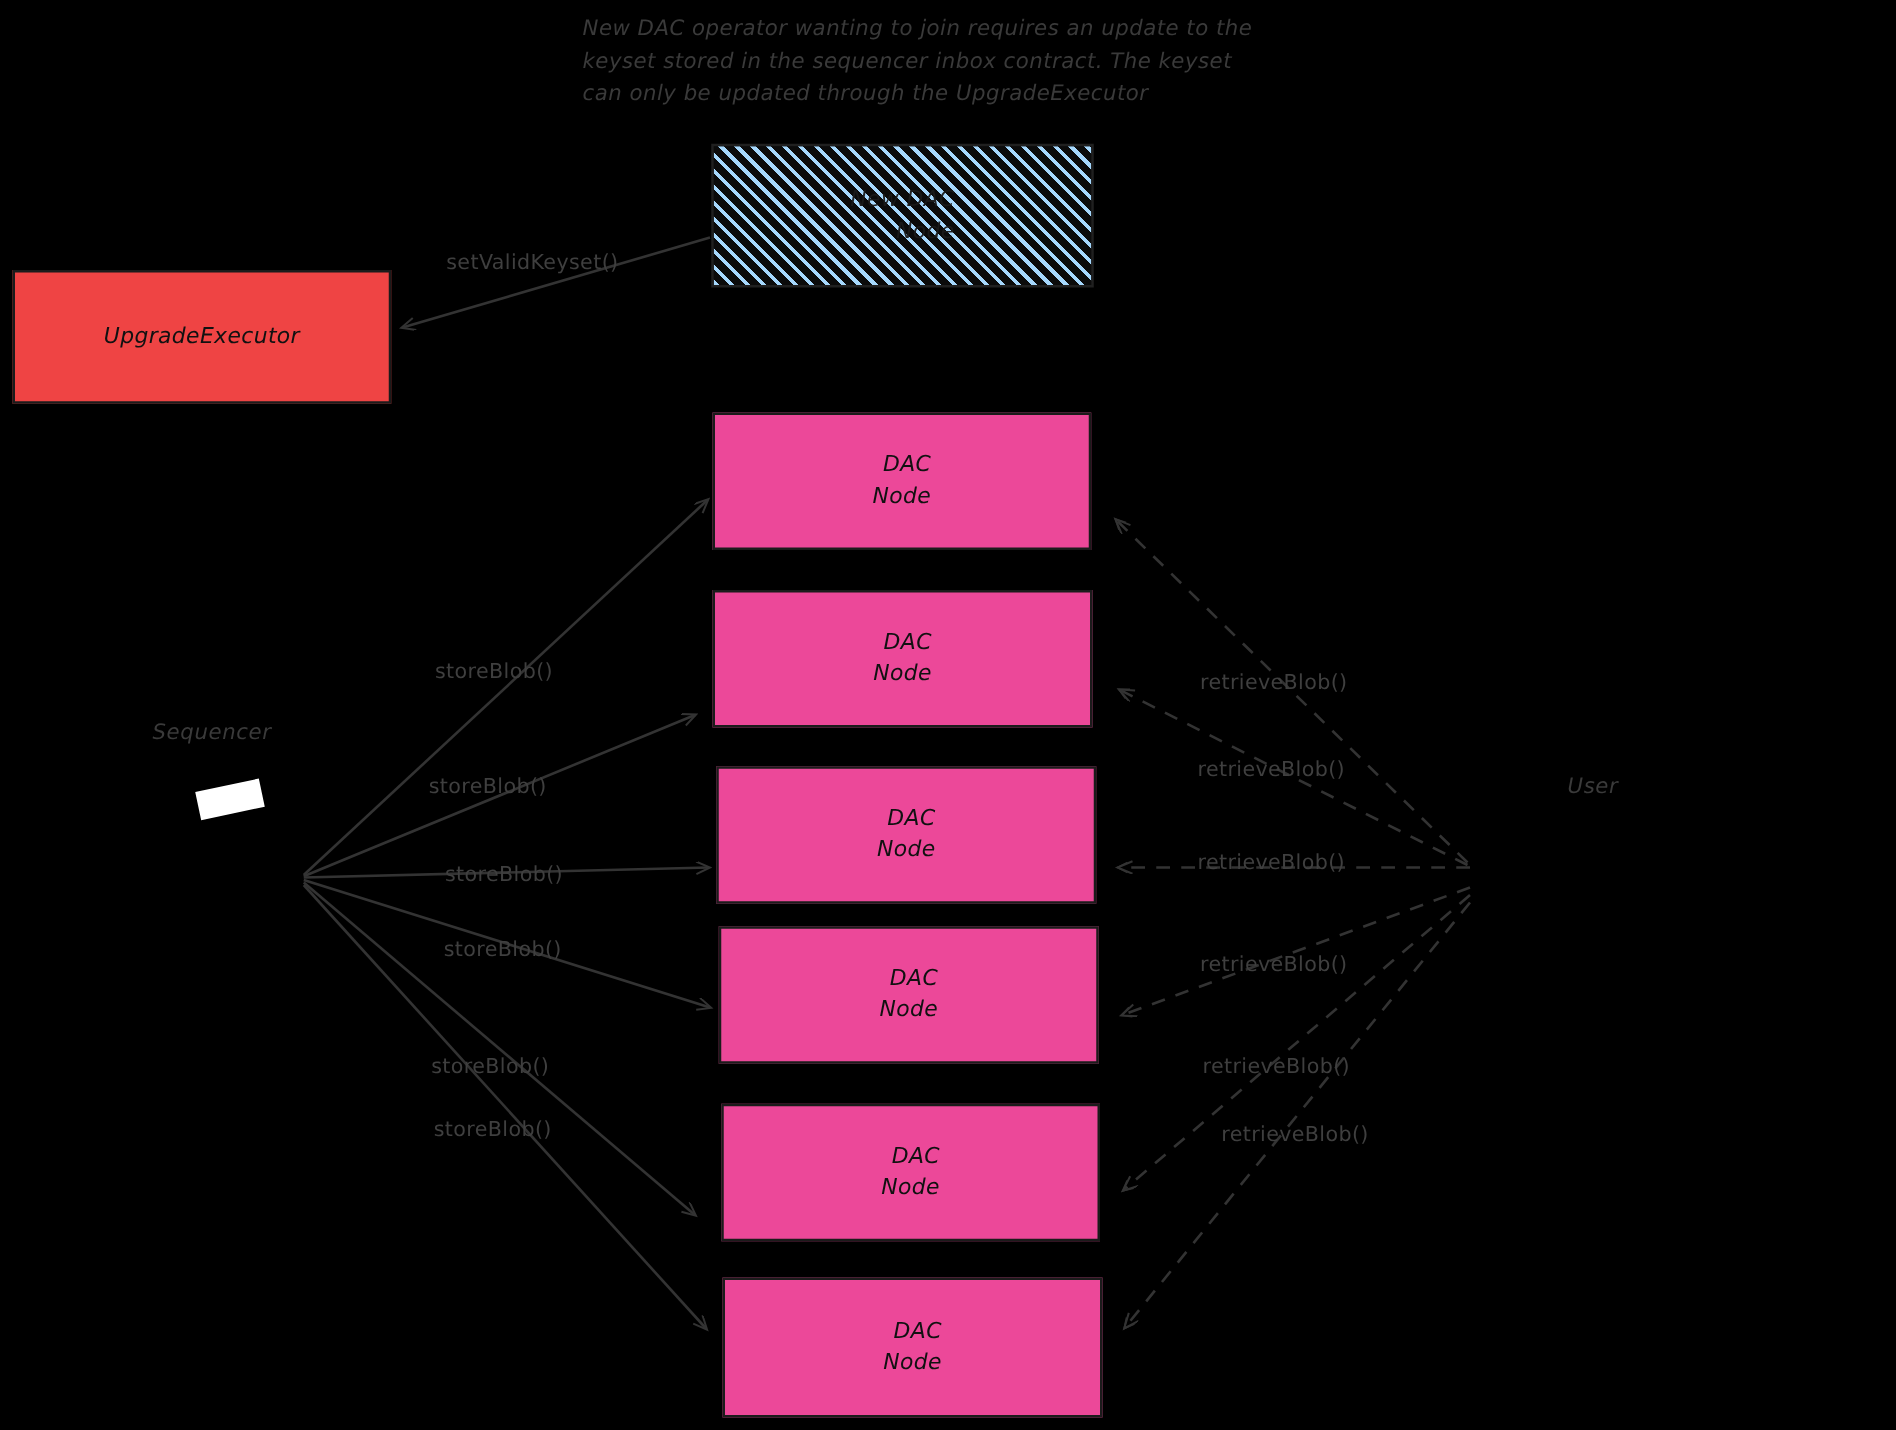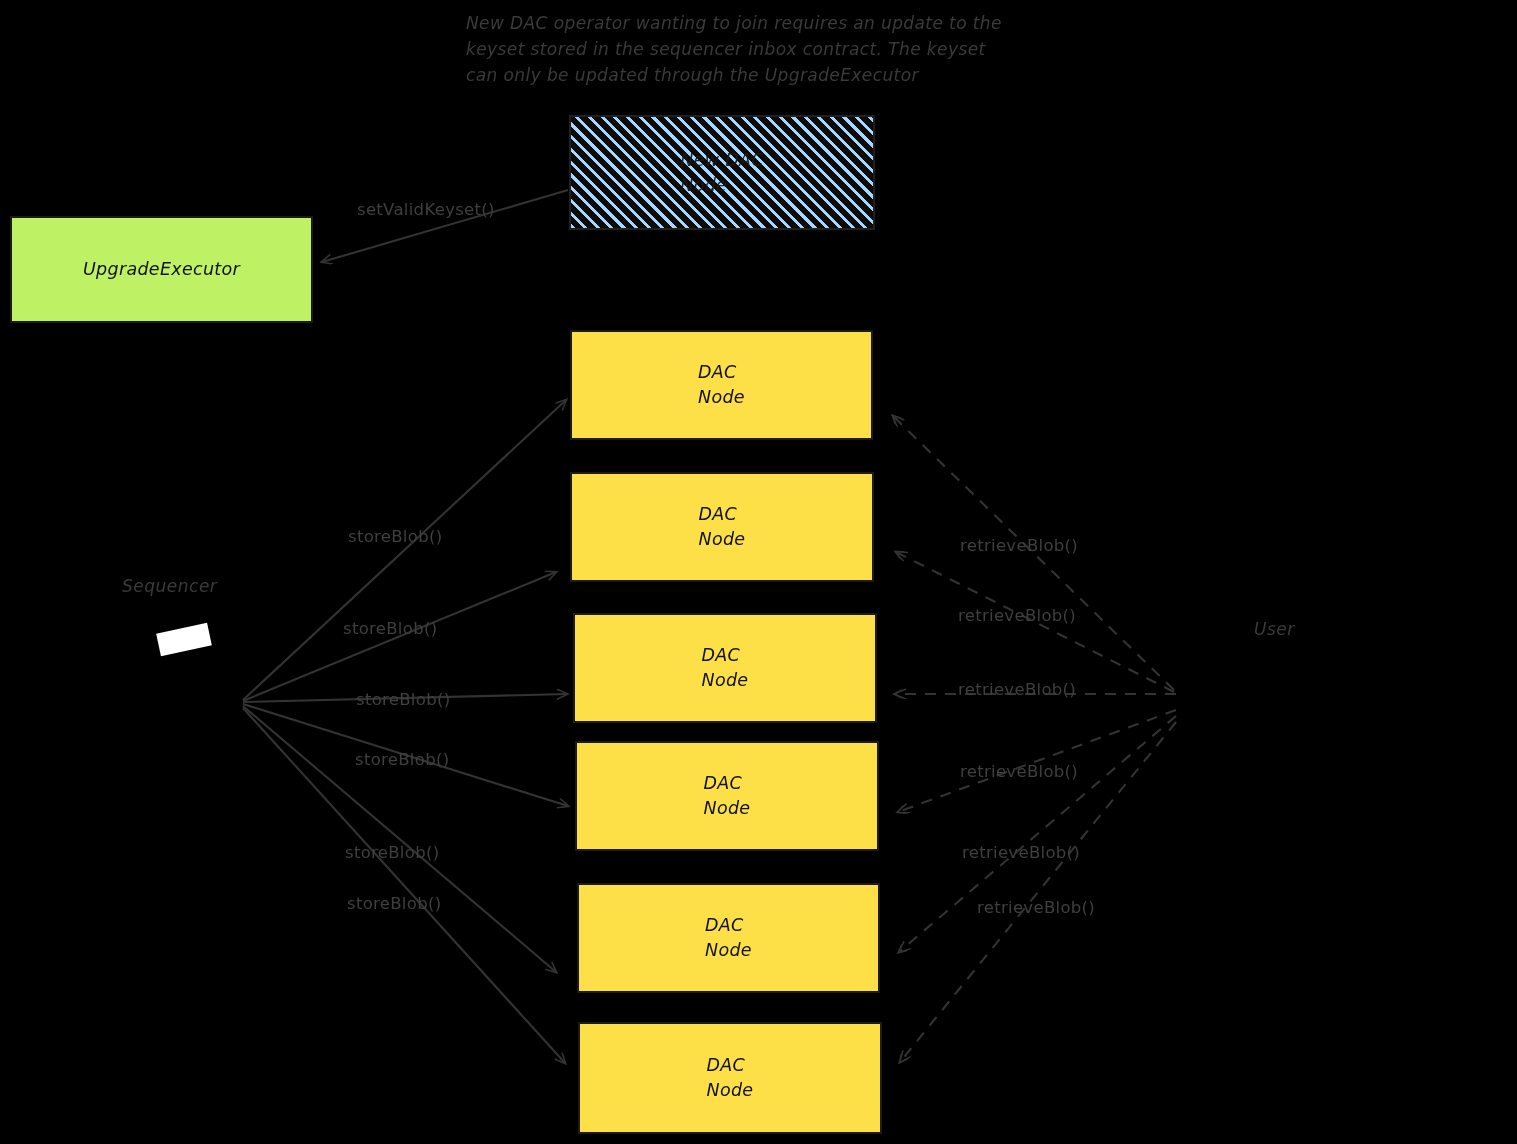--- a/index.html
+++ b/index.html
@@ -46,36 +46,36 @@
   }
 
   
   .box {
     position: absolute;
     box-sizing: border-box;
     border: 2px solid #1b1b1b;
     display: flex;
     align-items: center;
     justify-content: center;
-    text-align: left;
+    text-align: right;
   }
   .box-text {
     font-family: "DejaVu Sans", sans-serif;
     font-size: 17.5px;
     line-height: 25px;
     color: #111111;
     white-space: pre-line;
     font-style: italic;
     letter-spacing: 0.3px;
   }
   .dac-node {
-    background: #fde047;
+    background: #ec4899;
   }
   .upgrade-executor {
-    background: #bef264;
+    background: #ef4444;
   }
   .new-dac-node {
     background:
       repeating-linear-gradient(
         45deg,
         #a6d8fd 0px, #a6d8fd 3px,
         #0b0b0b 3px, #0b0b0b 9px
       );
     border-color: #202020;
   }

